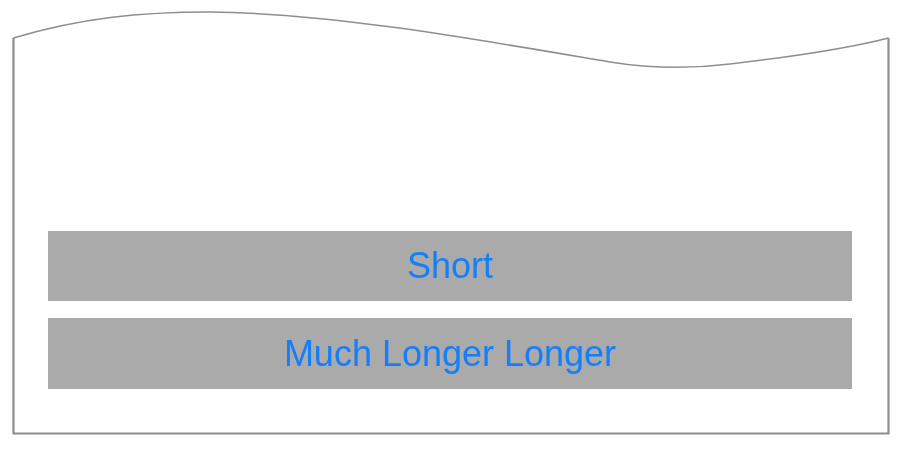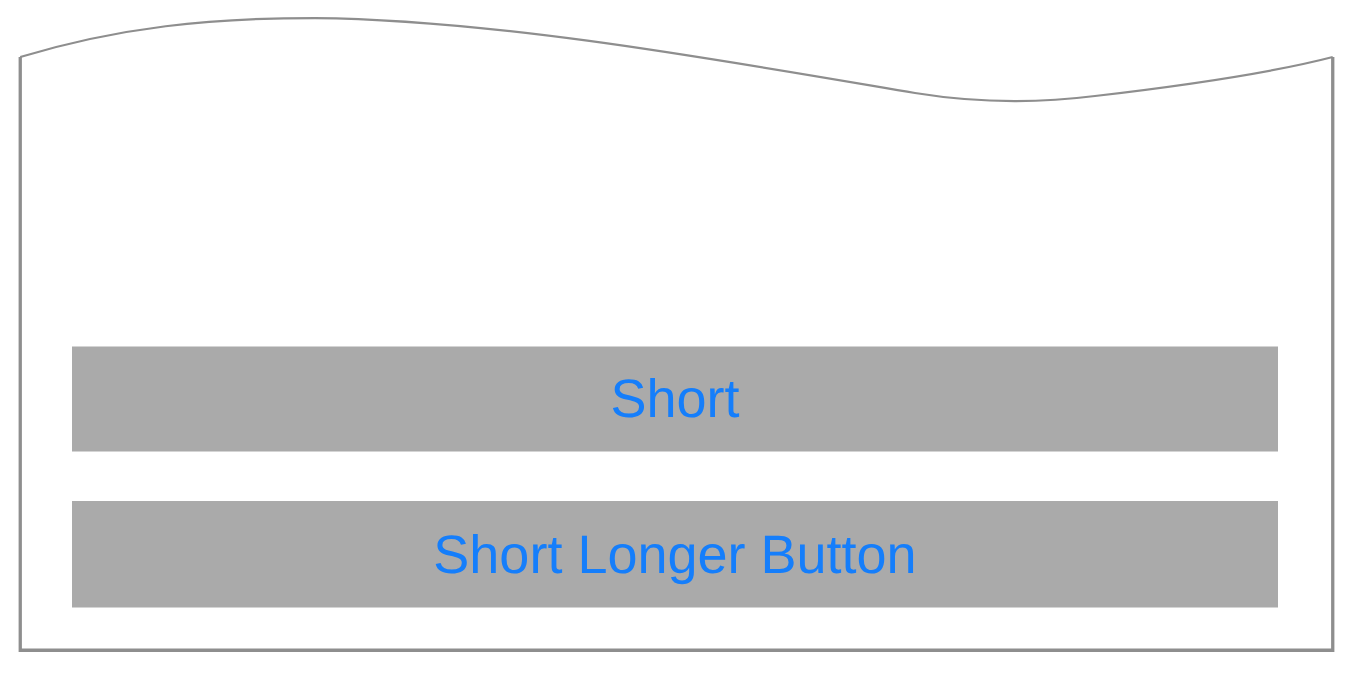--- a/index.html
+++ b/index.html
@@ -49,33 +49,33 @@
     width: 804px;
     background: var(--button-bg);
     color: var(--button-text);
     font-family: "Liberation Sans", sans-serif;
     font-size: 36px;
     line-height: 1;
     border: none;
     cursor: pointer;
     user-select: none;
   }
-  .app-button.first { height: 70px; margin-bottom: 33px; }
+  .app-button.first { height: 70px; margin-bottom: 17px; }
   .app-button.second { height: 71px; }
 </style>
 </head>
 <body>
 
 <div class="canvas">
 
   <svg class="frame-svg" viewBox="0 0 902 449" xmlns="http://www.w3.org/2000/svg">
 
     <path class="frame-sides" d="M 13.5 38 L 13.5 433.5 L 888.5 433.5 L 888.5 38"></path>
 
     <path class="wave" d="M 13.5 38 C 80 18 140 12 210 12 C 330 13 480 40 610 62 C 650 68.5 690 69 730 64 C 790 57 850 48 888.5 38"></path>
   </svg>
 
   <div class="button-stack">
     <button class="app-button first">Short</button>
-    <button class="app-button second">Short Longer Button</button>
+    <button class="app-button second">Much Longer Longer</button>
   </div>
 
 </div>
 
 </body></html>

